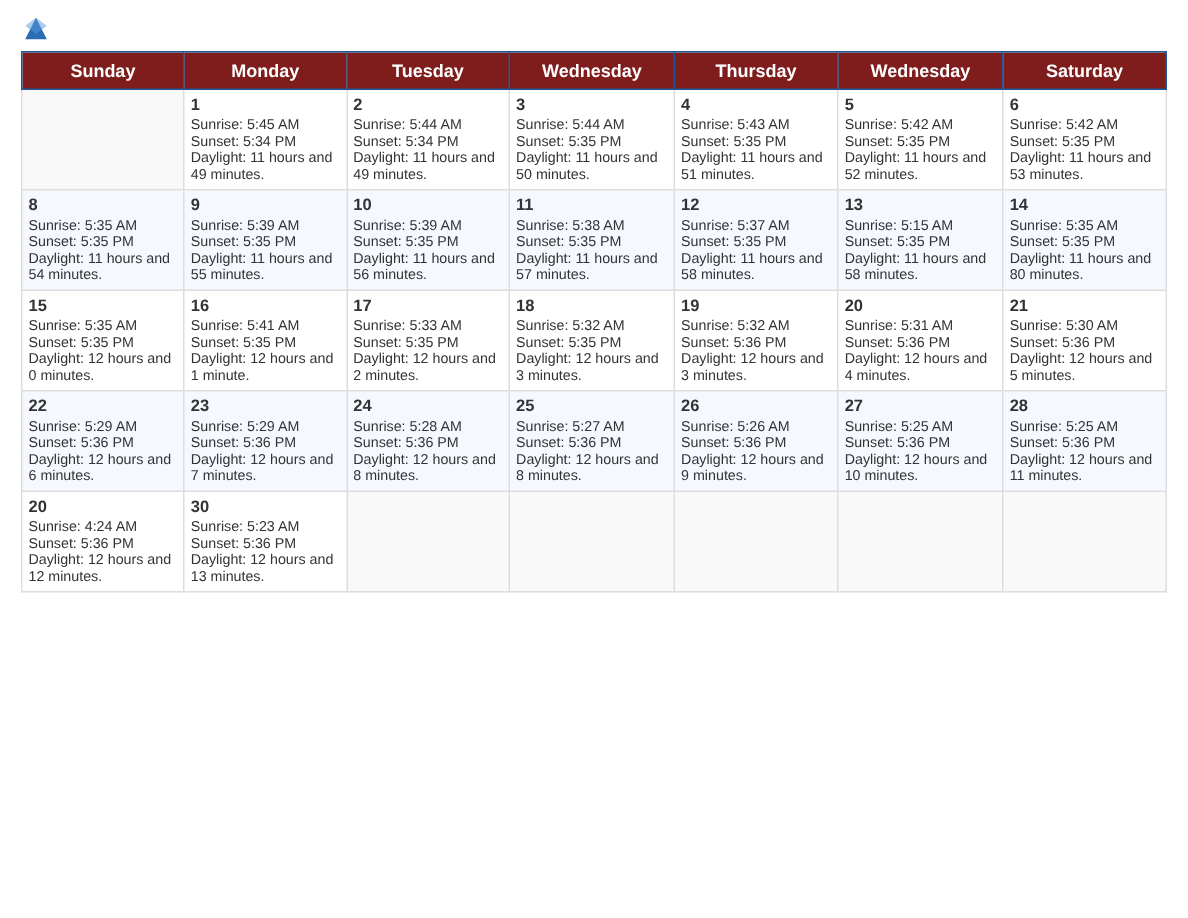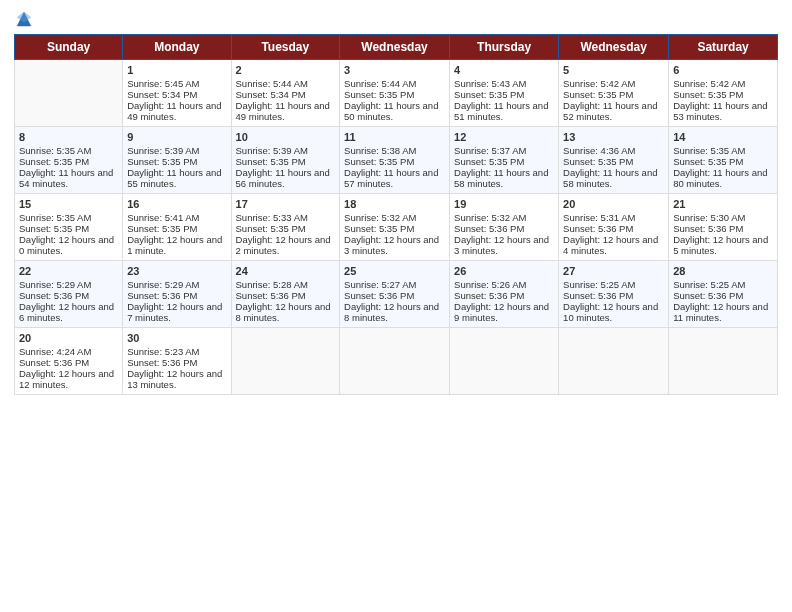--- a/index.html
+++ b/index.html
@@ -137,21 +137,21 @@
           <td><span class="day-num">4</span><span>Sunrise: 5:43 AM</span><br><span>Sunset: 5:35 PM</span><br><span>Daylight: 11 hours and 51 minutes.</span></td>
           <td><span class="day-num">5</span><span>Sunrise: 5:42 AM</span><br><span>Sunset: 5:35 PM</span><br><span>Daylight: 11 hours and 52 minutes.</span></td>
           <td><span class="day-num">6</span><span>Sunrise: 5:42 AM</span><br><span>Sunset: 5:35 PM</span><br><span>Daylight: 11 hours and 53 minutes.</span></td>
         </tr>
         <tr>
           <td><span class="day-num">8</span><span>Sunrise: 5:35 AM</span><br><span>Sunset: 5:35 PM</span><br><span>Daylight: 11 hours and 54 minutes.</span></td>
           <td><span class="day-num">9</span><span>Sunrise: 5:39 AM</span><br><span>Sunset: 5:35 PM</span><br><span>Daylight: 11 hours and 55 minutes.</span></td>
           <td><span class="day-num">10</span><span>Sunrise: 5:39 AM</span><br><span>Sunset: 5:35 PM</span><br><span>Daylight: 11 hours and 56 minutes.</span></td>
           <td><span class="day-num">11</span><span>Sunrise: 5:38 AM</span><br><span>Sunset: 5:35 PM</span><br><span>Daylight: 11 hours and 57 minutes.</span></td>
           <td><span class="day-num">12</span><span>Sunrise: 5:37 AM</span><br><span>Sunset: 5:35 PM</span><br><span>Daylight: 11 hours and 58 minutes.</span></td>
-          <td><span class="day-num">13</span><span>Sunrise: 4:36 AM</span><br><span>Sunset: 5:35 PM</span><br><span>Daylight: 11 hours and 58 minutes.</span></td>
+          <td><span class="day-num">13</span><span>Sunrise: 5:15 AM</span><br><span>Sunset: 5:35 PM</span><br><span>Daylight: 11 hours and 58 minutes.</span></td>
           <td><span class="day-num">14</span><span>Sunrise: 5:35 AM</span><br><span>Sunset: 5:35 PM</span><br><span>Daylight: 11 hours and 80 minutes.</span></td>
         </tr>
         <tr>
           <td><span class="day-num">15</span><span>Sunrise: 5:35 AM</span><br><span>Sunset: 5:35 PM</span><br><span>Daylight: 12 hours and 0 minutes.</span></td>
           <td><span class="day-num">16</span><span>Sunrise: 5:41 AM</span><br><span>Sunset: 5:35 PM</span><br><span>Daylight: 12 hours and 1 minute.</span></td>
           <td><span class="day-num">17</span><span>Sunrise: 5:33 AM</span><br><span>Sunset: 5:35 PM</span><br><span>Daylight: 12 hours and 2 minutes.</span></td>
           <td><span class="day-num">18</span><span>Sunrise: 5:32 AM</span><br><span>Sunset: 5:35 PM</span><br><span>Daylight: 12 hours and 3 minutes.</span></td>
           <td><span class="day-num">19</span><span>Sunrise: 5:32 AM</span><br><span>Sunset: 5:36 PM</span><br><span>Daylight: 12 hours and 3 minutes.</span></td>
           <td><span class="day-num">20</span><span>Sunrise: 5:31 AM</span><br><span>Sunset: 5:36 PM</span><br><span>Daylight: 12 hours and 4 minutes.</span></td>
           <td><span class="day-num">21</span><span>Sunrise: 5:30 AM</span><br><span>Sunset: 5:36 PM</span><br><span>Daylight: 12 hours and 5 minutes.</span></td>

